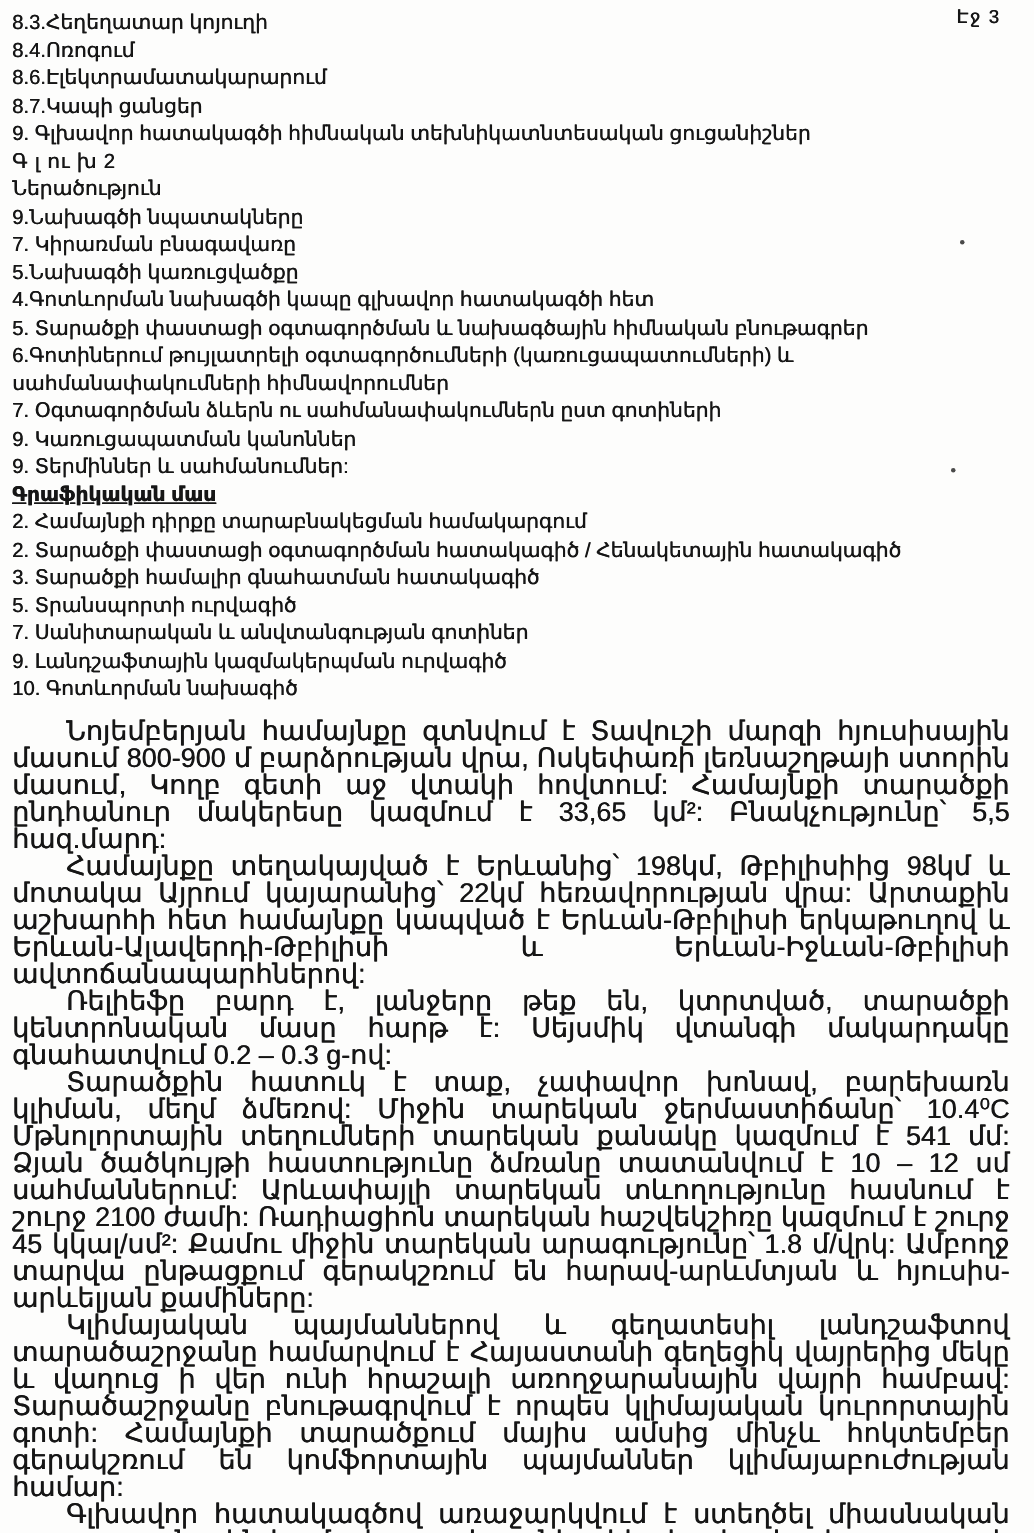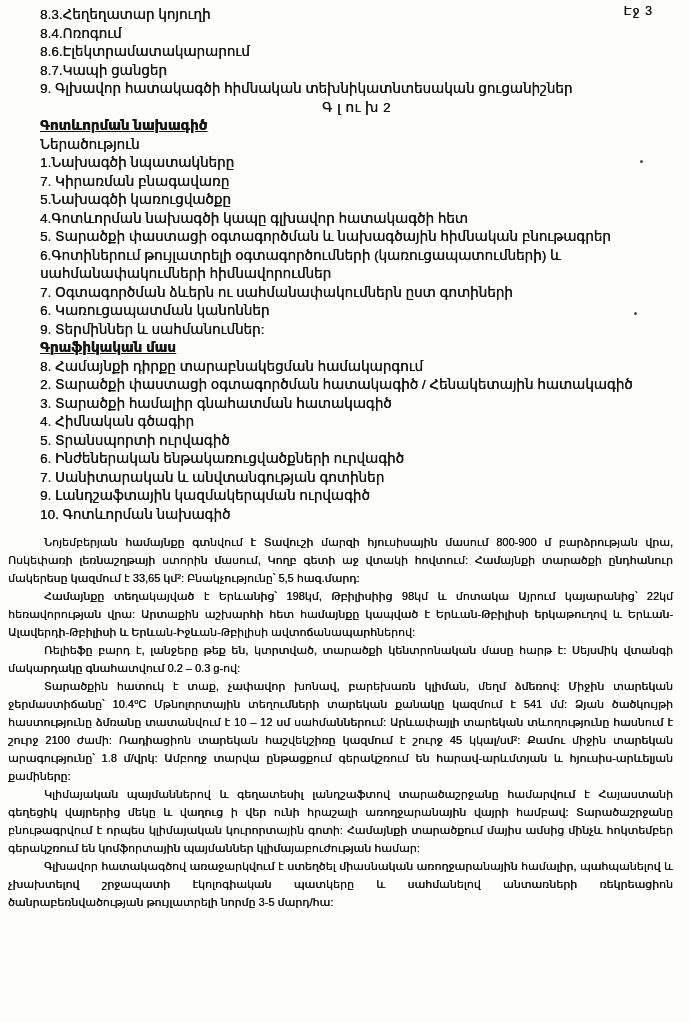--- a/index.html
+++ b/index.html
@@ -15,43 +15,41 @@
     background: #fdfdfc;
     overflow: hidden;
     padding: 6px 16px 0 8px;
     font-family: "Liberation Sans", "DejaVu Sans", sans-serif;
     color: #161616;
     text-shadow: 0.3px 0 0 currentColor; 
   }
   .page-num {
     position: absolute;
     top: 3px;
-    right: 36px;
+    right: 22px;
     font-size: 12.5px;
     letter-spacing: 1px;
   }
   .line {
     font-size: 13.5px;
     line-height: 18.5px;
-    margin-left: 32px;
   }
   .heading {
     font-weight: bold;
     text-decoration: underline;
   }
   .chapter-line {
     letter-spacing: 0.5px;
-    text-align: center;
   }
   .bodytext {
     margin-top: 9px;
   }
   .bodytext p {
     margin: 0;
-    font-size: 11px;
+    font-size: 18px;
     line-height: 18px;
     text-align: justify;
     text-indent: 36px;
   }
   .speck {
     position: absolute;
     background: #4a4a4a;
     border-radius: 50%;
   }
   .speck1 { width: 3px; height: 3px; right: 46px; top: 160px; }
@@ -67,41 +65,38 @@
   <div class="toc">
     <div class="line">8.3.Հեղեղատար կոյուղի</div>
     <div class="line">8.4.Ոռոգում</div>
     <div class="line">8.6.Էլեկտրամատակարարում</div>
     <div class="line">8.7.Կապի ցանցեր</div>
     <div class="line">9. Գլխավոր հատակագծի հիմնական տեխնիկատնտեսական ցուցանիշներ</div>
     <div class="line chapter-line">Գ լ ու խ  2</div>
   </div>
 
   <div class="section">
-    <div class="line heading">Գոտևորման նախագիծ</div>
     <div class="line">Ներածություն</div>
-    <div class="line">1.Նախագծի նպատակները</div>
+    <div class="line">9.Նախագծի նպատակները</div>
     <div class="line">7. Կիրառման բնագավառը</div>
     <div class="line">5.Նախագծի կառուցվածքը</div>
     <div class="line">4.Գոտևորման նախագծի կապը գլխավոր հատակագծի հետ</div>
     <div class="line">5. Տարածքի փաստացի օգտագործման և նախագծային հիմնական բնութագրեր</div>
     <div class="line">6.Գոտիներում թույլատրելի օգտագործումների (կառուցապատումների) և սահմանափակումների հիմնավորումներ</div>
     <div class="line">7. Օգտագործման ձևերն ու սահմանափակումներն ըստ գոտիների</div>
-    <div class="line">6. Կառուցապատման կանոններ</div>
+    <div class="line">9. Կառուցապատման կանոններ</div>
     <div class="line">9. Տերմիններ և սահմանումներ:</div>
   </div>
 
   <div class="section">
     <div class="line heading">Գրաֆիկական մաս</div>
-    <div class="line">8. Համայնքի դիրքը տարաբնակեցման համակարգում</div>
+    <div class="line">2. Համայնքի դիրքը տարաբնակեցման համակարգում</div>
     <div class="line">2. Տարածքի փաստացի օգտագործման հատակագիծ / Հենակետային հատակագիծ</div>
     <div class="line">3. Տարածքի համալիր գնահատման հատակագիծ</div>
-    <div class="line">4. Հիմնական գծագիր</div>
     <div class="line">5. Տրանսպորտի ուրվագիծ</div>
-    <div class="line">6. Ինժեներական ենթակառուցվածքների ուրվագիծ</div>
     <div class="line">7. Սանիտարական և անվտանգության գոտիներ</div>
     <div class="line">9. Լանդշաֆտային կազմակերպման ուրվագիծ</div>
     <div class="line">10. Գոտևորման նախագիծ</div>
   </div>
 
   <div class="bodytext">
     <p>Նոյեմբերյան համայնքը գտնվում է Տավուշի մարզի հյուսիսային մասում 800-900 մ բարձրության վրա, Ոսկեփառի լեռնաշղթայի ստորին մասում, Կողբ գետի աջ վտակի հովտում: Համայնքի տարածքի ընդհանուր մակերեսը կազմում է 33,65 կմ²: Բնակչությունը՝ 5,5 հազ.մարդ:</p>
     <p>Համայնքը տեղակայված է Երևանից՝ 198կմ, Թբիլիսիից 98կմ և մոտակա Այրում կայարանից՝ 22կմ հեռավորության վրա: Արտաքին աշխարհի հետ համայնքը կապված է Երևան-Թբիլիսի երկաթուղով և Երևան-Ալավերդի-Թբիլիսի և Երևան-Իջևան-Թբիլիսի ավտոճանապարհներով:</p>
     <p>Ռելիեֆը բարդ է, լանջերը թեք են, կտրտված, տարածքի կենտրոնական մասը հարթ է: Սեյսմիկ վտանգի մակարդակը գնահատվում 0.2 – 0.3 g-ով:</p>
     <p>Տարածքին հատուկ է տաք, չափավոր խոնավ, բարեխառն կլիման, մեղմ ձմեռով: Միջին տարեկան ջերմաստիճանը՝ 10.4⁰C Մթնոլորտային տեղումների տարեկան քանակը կազմում է 541 մմ: Ձյան ծածկույթի հաստությունը ձմռանը տատանվում է 10 – 12 սմ սահմաններում: Արևափայլի տարեկան տևողությունը հասնում է շուրջ 2100 ժամի: Ռադիացիոն տարեկան հաշվեկշիռը կազմում է շուրջ 45 կկալ/սմ²: Քամու միջին տարեկան արագությունը՝ 1.8 մ/վրկ: Ամբողջ տարվա ընթացքում գերակշռում են հարավ-արևմտյան և հյուսիս-արևելյան քամիները:</p>

